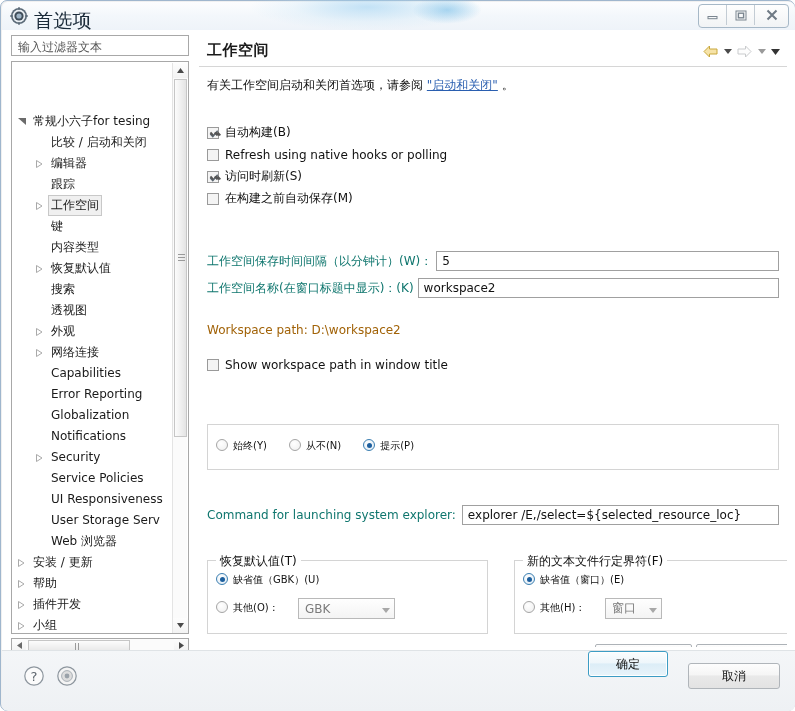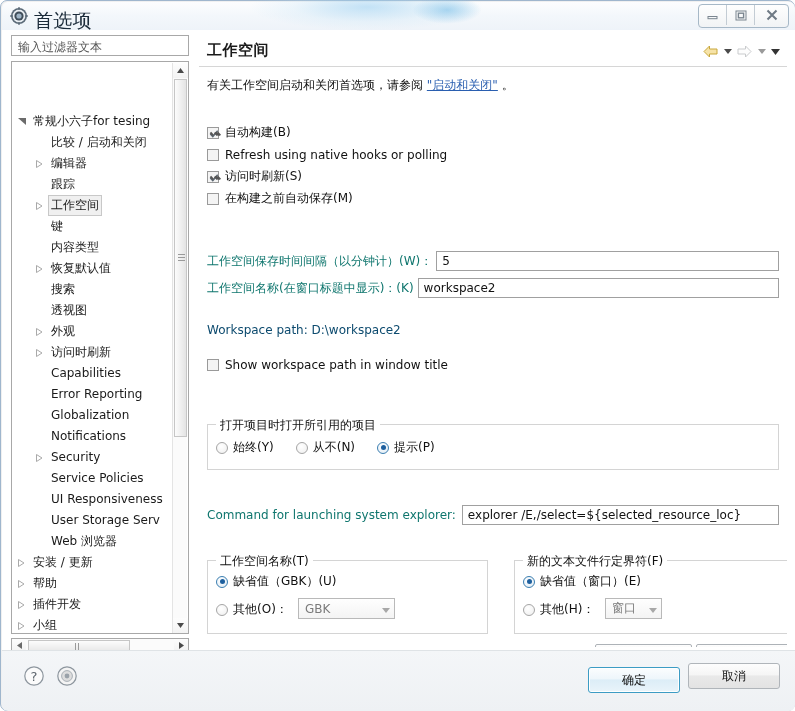--- a/index.html
+++ b/index.html
@@ -113,28 +113,28 @@
     background:#555;transform:rotate(45deg);box-shadow:3px -3px 0 0 #555,4px -4px 0 0 #555,5px -5px 0 0 #555;}
   .cbox.on svg{position:absolute;left:1px;top:1px;}
 
   .fld-row{position:absolute;left:8px;height:22px;display:flex;align-items:center;
     font-size:12px;font-family:"DejaVu Sans","Liberation Sans",sans-serif;}
   .fld-lbl{color:#0f766e;white-space:nowrap;}
   .txtin{border:1px solid #a0a0a0;background:#fff;height:20px;box-sizing:border-box;
     display:flex;align-items:center;padding-left:5px;color:#111;font-size:12px;
     font-family:"DejaVu Sans","Liberation Sans",sans-serif;}
 
-  .plain{position:absolute;left:8px;font-size:12px;color:#0c4a6e;
+  .plain{position:absolute;left:8px;font-size:12px;color:#a16207;
     font-family:"DejaVu Sans","Liberation Sans",sans-serif;white-space:nowrap;}
 
   .grp{position:absolute;border:1px solid #d4d4d4;box-sizing:border-box;background:transparent;}
   .grp-lbl{position:absolute;top:-8px;left:8px;background:#fff;padding:0 4px;
     font-size:12px;color:#111;font-family:"DejaVu Sans","Liberation Sans",sans-serif;white-space:nowrap;}
 
-  .rdo-row{display:flex;align-items:center;font-size:12px;color:#111;
+  .rdo-row{display:flex;font-size:10px;color:#111;
     font-family:"DejaVu Sans","Liberation Sans",sans-serif;white-space:nowrap;}
   .rdo{width:12px;height:12px;border-radius:50%;border:1px solid #a5a5a5;
     background:radial-gradient(circle at 40% 35%,#ffffff,#eeeeee);margin-right:5px;
     box-sizing:border-box;position:relative;flex:0 0 auto;}
   .rdo.on{border-color:#3c7fb1;background:radial-gradient(circle at 40% 35%,#ffffff,#dce9f3);}
   .rdo.on:after{content:"";position:absolute;left:2.5px;top:2.5px;width:5px;height:5px;
     border-radius:50%;background:#1d5f9e;}
 
   .combo{border:1px solid #b9b9b9;background:linear-gradient(180deg,#fefefe,#f4f4f4);
     height:21px;box-sizing:border-box;display:flex;align-items:center;
@@ -144,21 +144,21 @@
   .btn{border:1px solid #adb2b7;border-radius:2px;
     background:linear-gradient(180deg,#fdfdfd 0%,#f4f4f4 45%,#eaeaea 50%,#e4e4e4 100%);
     display:flex;align-items:center;justify-content:center;font-size:12px;color:#111;
     font-family:"DejaVu Sans","Liberation Sans",sans-serif;box-sizing:border-box;}
 
   
   .footer{position:absolute;left:1px;top:649px;width:793px;height:60px;
     background:linear-gradient(180deg,#f4f6f8 0%,#eef1f4 100%);
     border-top:1px solid #dfe3e6;border-bottom-left-radius:6px;border-bottom-right-radius:6px;}
   .foot-ico{position:absolute;top:14px;width:22px;height:22px;}
-  .btn-ok{position:absolute;left:586px;top:16px;width:92px;height:26px;
+  .btn-ok{position:absolute;left:586px;top:0;width:80px;height:26px;
     border:1px solid #3c9cc4;border-radius:3px;
     background:linear-gradient(180deg,#fbfdfe 0%,#eef6fb 45%,#dcedf7 50%,#e9f4fa 100%);
     box-shadow:0 0 0 1px #ffffff inset;}
   .btn-cancel{position:absolute;left:686px;top:12px;width:92px;height:26px;
     border:1px solid #b0b5ba;border-radius:3px;
     background:linear-gradient(180deg,#fdfdfd 0%,#f5f5f5 45%,#e9e9e9 50%,#e3e3e3 100%);}
   .btn-ok,.btn-cancel{display:flex;align-items:center;justify-content:center;
     font-size:12px;color:#111;font-family:"DejaVu Sans","Liberation Sans",sans-serif;box-sizing:border-box;}
 </style>
 </head>
@@ -244,21 +244,21 @@
               <div class="tnode"><span class="lbl" style="margin-left: 36px;">透视图</span></div>
               <div class="tnode"><span class="arrow" style="left: 24px;">
                   <svg width="7" height="8" viewBox="0 0 7 8">
                     <path d="M0.5 0.5 L6 4 L0.5 7.5 Z" fill="none" stroke="#a9a9a9" stroke-width="1"></path>
                   </svg>
                 </span><span class="lbl" style="margin-left: 36px;">外观</span></div>
               <div class="tnode"><span class="arrow" style="left: 24px;">
                   <svg width="7" height="8" viewBox="0 0 7 8">
                     <path d="M0.5 0.5 L6 4 L0.5 7.5 Z" fill="none" stroke="#a9a9a9" stroke-width="1"></path>
                   </svg>
-                </span><span class="lbl" style="margin-left: 36px;">访问时刷新</span></div>
+                </span><span class="lbl" style="margin-left: 36px;">网络连接</span></div>
               <div class="tnode"><span class="lbl" style="margin-left: 36px;">Capabilities</span></div>
               <div class="tnode"><span class="lbl" style="margin-left: 36px;">Error Reporting</span></div>
               <div class="tnode"><span class="lbl" style="margin-left: 36px;">Globalization</span></div>
               <div class="tnode"><span class="lbl" style="margin-left: 36px;">Notifications</span></div>
               <div class="tnode"><span class="arrow" style="left: 24px;">
                   <svg width="7" height="8" viewBox="0 0 7 8">
                     <path d="M0.5 0.5 L6 4 L0.5 7.5 Z" fill="none" stroke="#a9a9a9" stroke-width="1"></path>
                   </svg>
                 </span><span class="lbl" style="margin-left: 36px;">Security</span></div>
               <div class="tnode"><span class="lbl" style="margin-left: 36px;">Service Policies</span></div>
@@ -412,21 +412,20 @@
         </div>
 
         <div class="plain" style="top:288px">Workspace path:  D:\workspace2</div>
 
         <div class="cb-row" style="top:320px">
           <span class="cbox"></span>
           <span>Show workspace path in window title</span>
         </div>
 
         <div class="grp" style="left:8px;top:389px;width:572px;height:46px">
-          <span class="grp-lbl">打开项目时打开所引用的项目</span>
           <div style="position:absolute;left:8px;top:14px;display:flex;gap:22px;">
             <div class="rdo-row">
               <span class="rdo"></span>
               <span>始终(Y)</span>
             </div>
             <div class="rdo-row">
               <span class="rdo"></span>
               <span>从不(N)</span>
             </div>
             <div class="rdo-row">
@@ -435,21 +434,21 @@
             </div>
           </div>
         </div>
 
         <div class="fld-row" style="top:469px;width:572px">
           <span class="fld-lbl">Command for launching system explorer:</span>
           <span class="txtin" style="width:326px;margin-left:6px">explorer /E,/select=${selected_resource_loc}</span>
         </div>
 
         <div class="grp" style="left:8px;top:525px;width:281px;height:74px">
-          <span class="grp-lbl">工作空间名称(T)</span>
+          <span class="grp-lbl">恢复默认值(T)</span>
           <div class="rdo-row" style="position:absolute;left:8px;top:12px">
             <span class="rdo on"></span>
             <span>缺省值（GBK）(U)</span>
           </div>
           <div class="rdo-row" style="position:absolute;left:8px;top:40px">
             <span class="rdo"></span>
             <span>其他(O)：</span>
           </div>
           <div class="combo" style="position:absolute;left:90px;top:37px;width:97px">
             <span>GBK</span>

